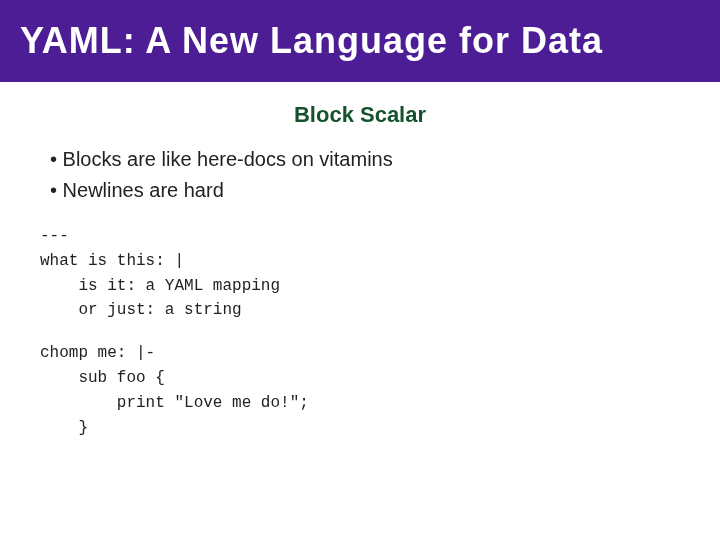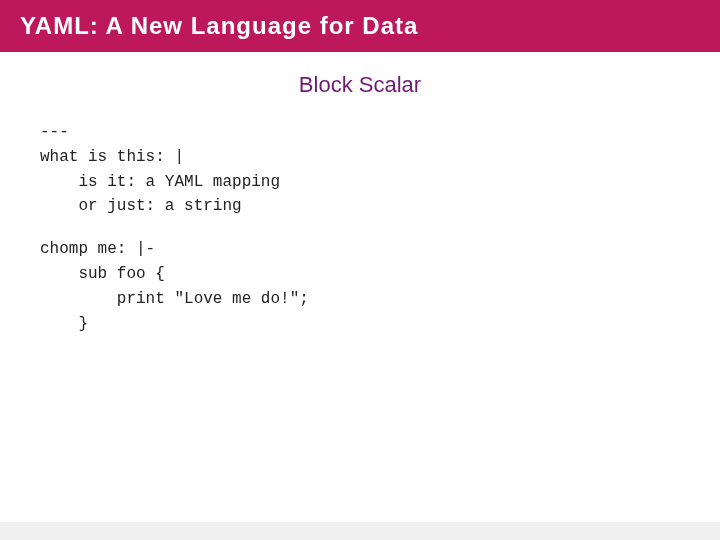--- a/index.html
+++ b/index.html
@@ -10,40 +10,40 @@
 
     body {
       width: 720px;
       height: 540px;
       background: #f0f0f0;
       font-family: Arial, Helvetica, sans-serif;
       overflow: hidden;
     }
 
     .header {
-      background: #be185d;
+      background: #4c1d95;
       color: #ffffff;
-      padding: 12px 20px;
-      font-size: 24px;
+      padding: 20px 20px;
+      font-size: 36px;
       font-weight: bold;
       letter-spacing: 1px;
     }
 
     .content {
       background: #ffffff;
       padding: 20px 40px 20px 40px;
       height: calc(540px - 70px);
     }
 
     .subtitle {
       text-align: center;
       font-size: 22px;
-      color: #701a75;
+      color: #14532d;
       margin-bottom: 20px;
-      font-weight: normal;
+      font-weight: bold;
     }
 
     .bullets {
       list-style: none;
       margin-bottom: 22px;
     }
 
     .bullets li {
       font-size: 20px;
       color: #222;
@@ -74,20 +74,22 @@
 
 <div class="header">
   <span>YAML: A New Language for Data</span>
 </div>
 
 <div class="content">
 
   <div class="subtitle">Block Scalar</div>
 
   <ul class="bullets">
+    <li>Blocks are like here-docs on vitamins</li>
+    <li>Newlines are hard</li>
   </ul>
 
   <div class="code-section">
     <pre class="code-block">---
 what is this: |
     is it: a YAML mapping
     or just: a string</pre>
   </div>
 
   <div class="code-section">

